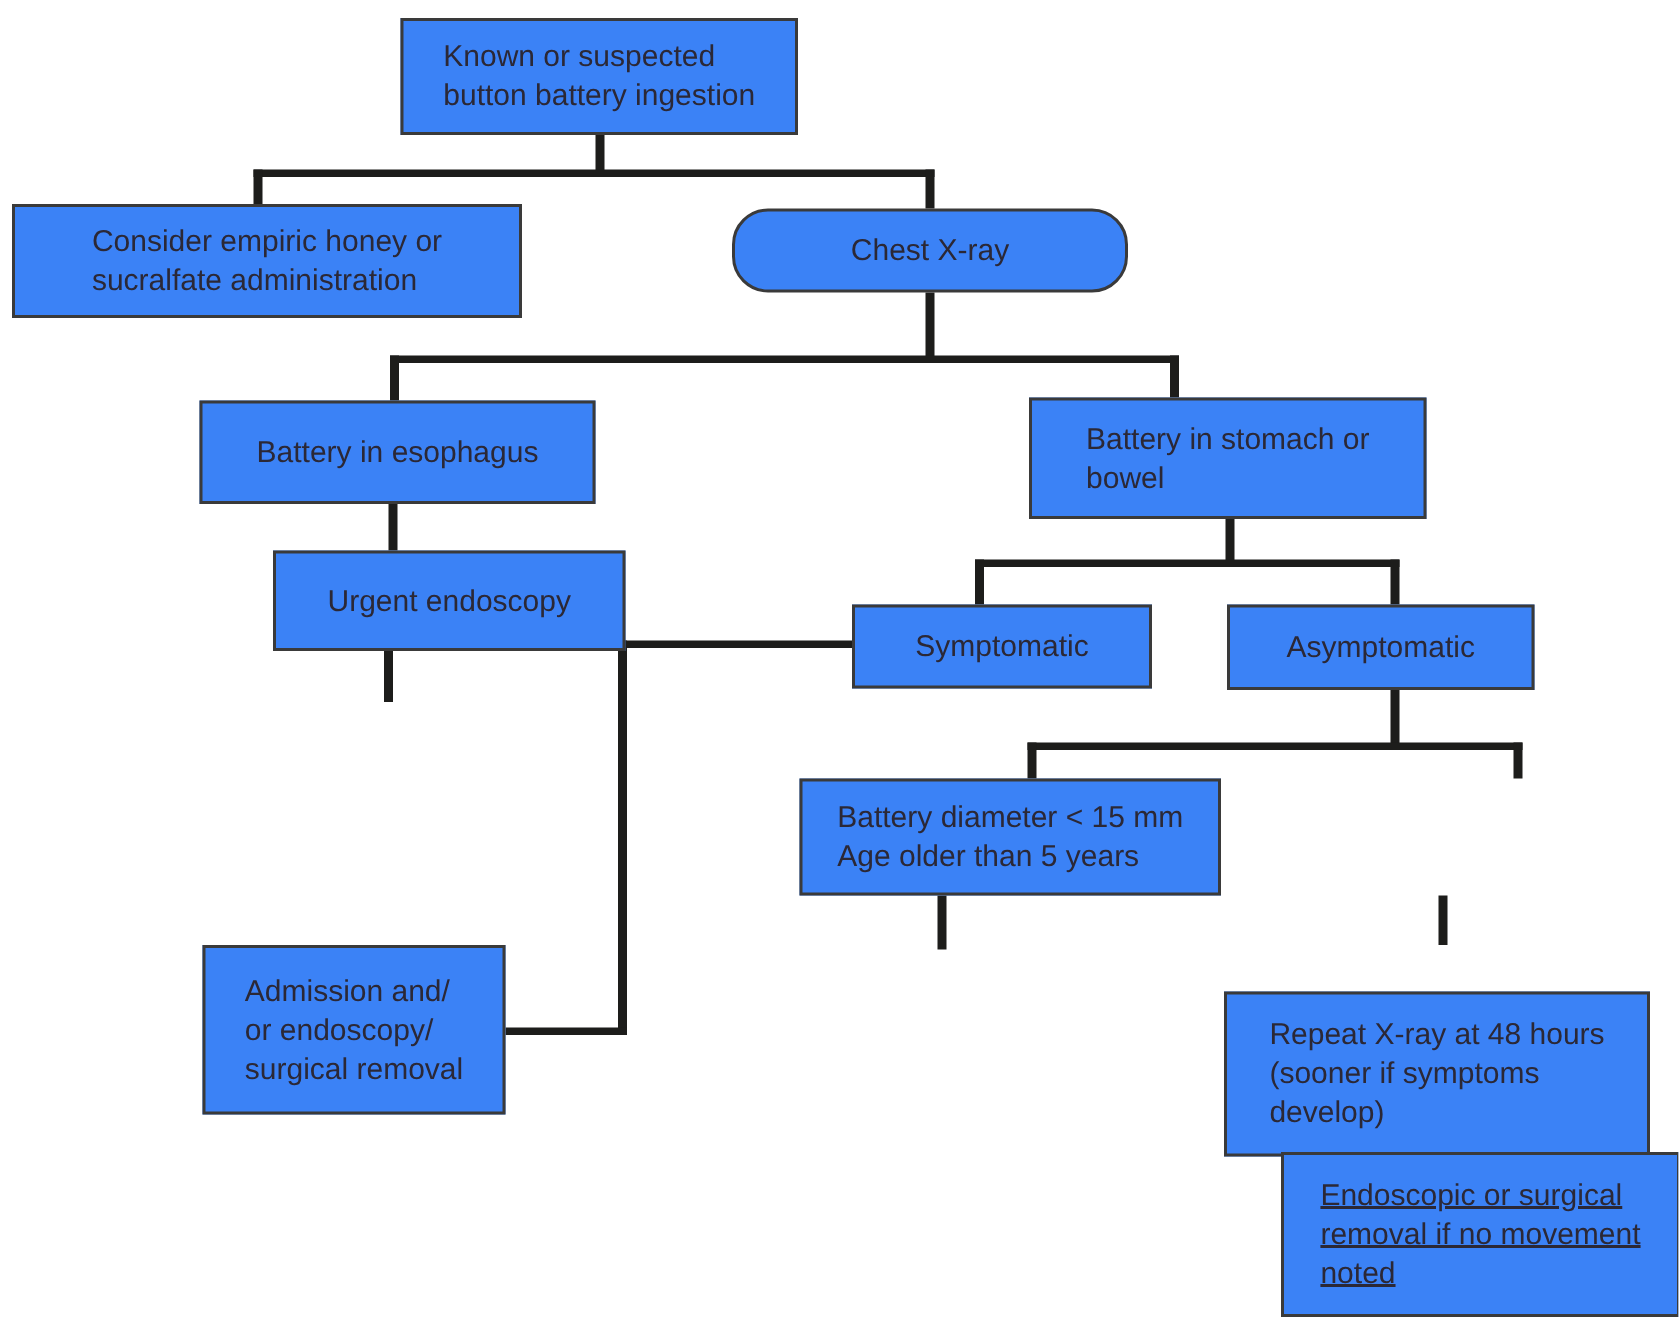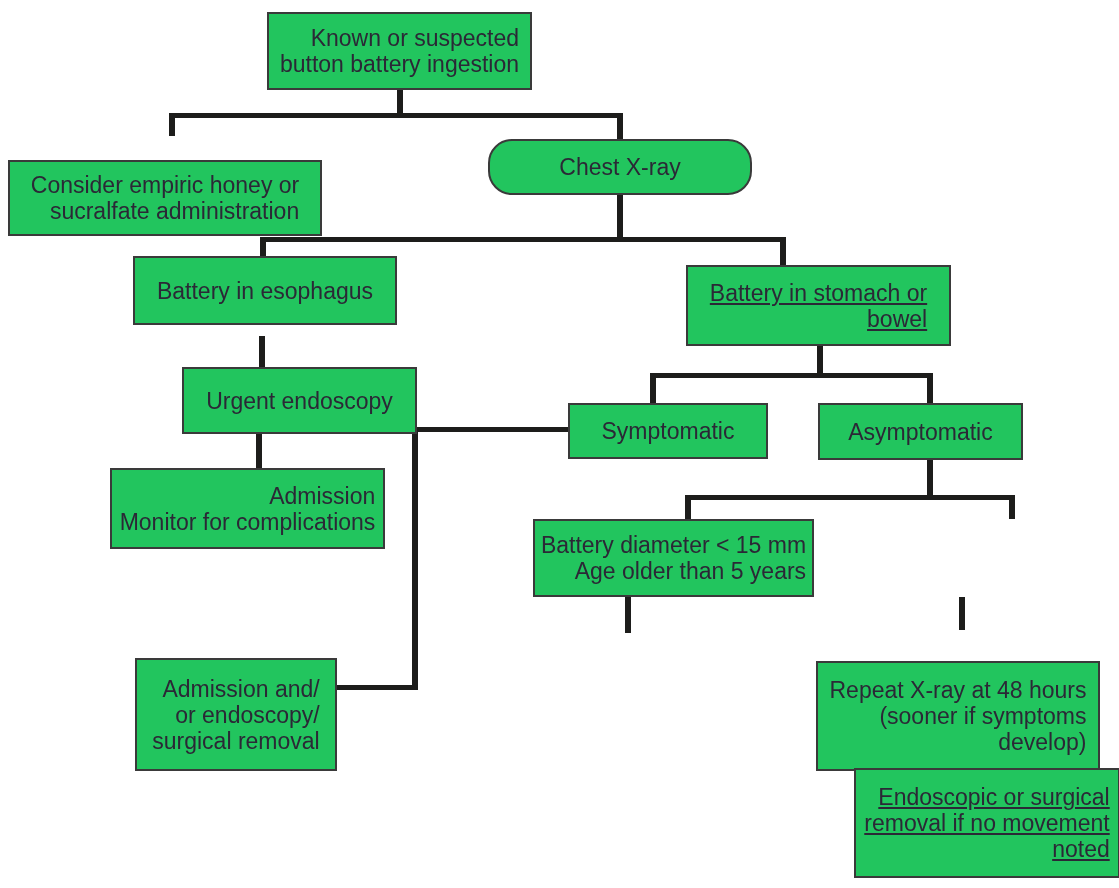--- a/index.html
+++ b/index.html
@@ -6,29 +6,29 @@
   .canvas {
     position: relative;
     width: 1119px;
     height: 888px;
     background: #ffffff;
     font-family: "Liberation Sans", sans-serif;
     overflow: hidden;
   }
   .node {
     position: absolute;
-    background: #22c55e;
+    background: #3b82f6;
     border: 2px solid #3a3a3a;
     box-sizing: border-box;
     display: flex;
     align-items: center;
     justify-content: center;
-    text-align: right;
+    text-align: left;
     color: #2b2836;
-    font-size: 23px;
+    font-size: 20px;
     line-height: 26px;
     z-index: 2;
   }
   .node span { white-space: pre-line; }
   .line {
     position: absolute;
     background: #1d1d1b;
     z-index: 1;
   }
 </style>
@@ -66,62 +66,58 @@
 
   <div class="line" style="left:625px; top:597px; width:6px; height:36px;"></div>
   <div class="line" style="left:959px; top:597px; width:6px; height:33px;"></div>
   <div class="line" style="left:961px; top:740px; width:6px; height:28px;"></div>
 
   <div class="node" style="left:267px; top:12px; width:265px; height:78px;">
     <span>Known or suspected
 button battery ingestion</span>
   </div>
 
-  <div class="node" style="left:8px; top:136px; width:314px; height:76px;margin-top:24px;">
+  <div class="node" style="left:8px; top:136px; width:340px; height:76px;">
     <span>Consider empiric honey or
 sucralfate administration</span>
   </div>
 
   <div class="node" style="left:488px; top:139px; width:264px; height:56px;border-radius:24px;">
     <span>Chest X-ray</span>
   </div>
 
-  <div class="node" style="left:133px; top:256px; width:264px; height:69px;">
+  <div class="node" style="left:133px; top:267px; width:264px; height:69px;">
     <span>Battery in esophagus</span>
   </div>
 
-  <div class="node" style="left:686px; top:265px; width:265px; height:81px;text-decoration:underline;">
+  <div class="node" style="left:686px; top:265px; width:265px; height:81px;">
     <span>Battery in stomach or
 bowel</span>
   </div>
 
   <div class="node" style="left:140px; top:367px; width:235px; height:67px;margin-left:42px;">
     <span>Urgent endoscopy</span>
   </div>
 
-  <div class="node" style="left:110px; top:468px; width:275px; height:81px;">
-    <span>Admission
-Monitor for complications</span>
-  </div>
 
   <div class="node" style="left:568px; top:403px; width:200px; height:56px;">
     <span>Symptomatic</span>
   </div>
 
   <div class="node" style="left:818px; top:403px; width:205px; height:57px;">
     <span>Asymptomatic</span>
   </div>
 
   <div class="node" style="left:519px; top:519px; width:281px; height:78px;margin-left:14px;">
     <span>Battery diameter &lt; 15 mm
 Age older than 5 years</span>
   </div>
 
 
-  <div class="node" style="left:135px; top:630px; width:202px; height:113px;margin-top:28px;">
+  <div class="node" style="left:135px; top:630px; width:202px; height:113px;">
     <span>Admission and/
 or endoscopy/
 surgical removal</span>
   </div>
 
 
   <div class="node" style="left:816px; top:661px; width:284px; height:110px;">
     <span>Repeat X-ray at 48 hours
 (sooner if symptoms
 develop)</span>

